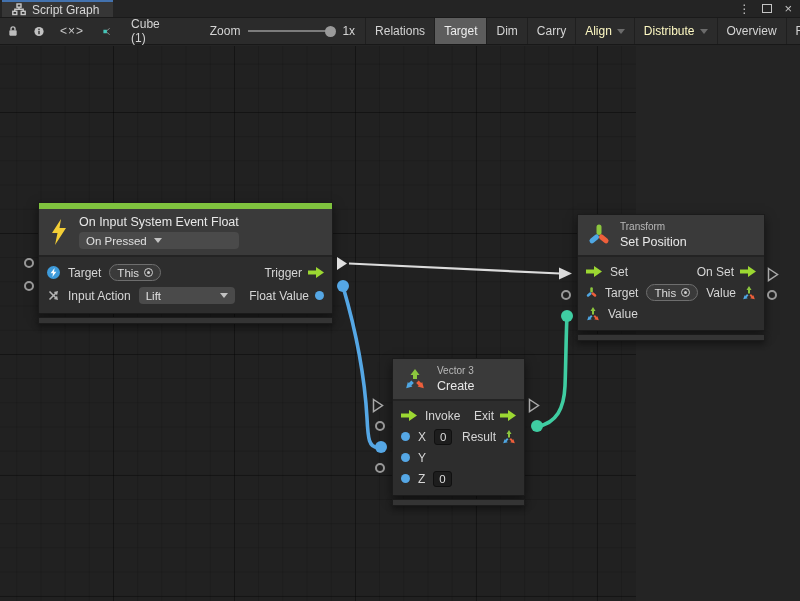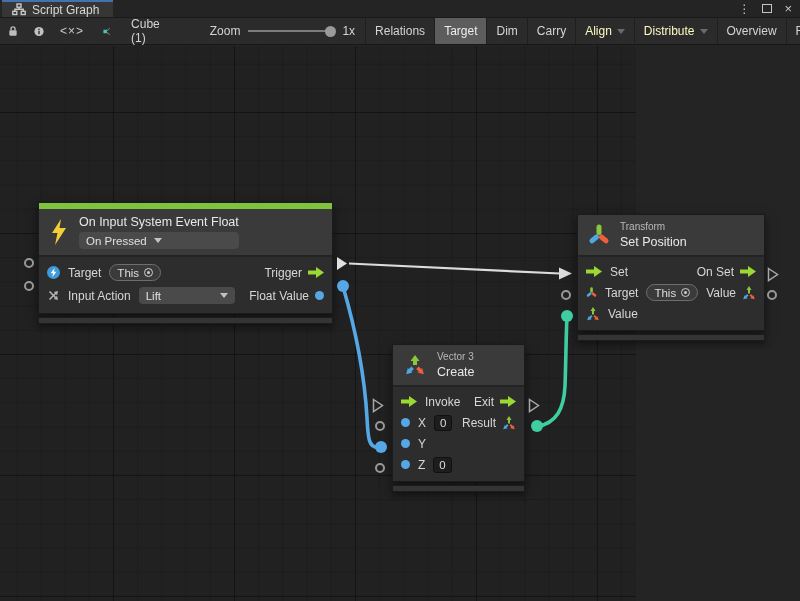--- a/index.html
+++ b/index.html
@@ -289,21 +289,21 @@
               <line x1="8.2" y1="8.7" x2="10.4" y2="10.9" stroke="#ee5f3b" stroke-width="2"></line>
               <polygon points="12.8,13.3 11.4,9.3 8.2,12.3" fill="#ee5f3b"></polygon>
             </svg>
             <span class="lbl">Value</span>
           </div>
         </div>
       </div>
       <div class="node-foot"></div>
     </div>
 
-    <div class="node" style="left:392px; top:298px; width:133px;">
+    <div class="node" style="left:392px; top:312px; width:133px;">
       <div class="node-main">
         <div class="node-header">
           <svg width="24" height="23" viewBox="0 0 24 23">
             <line x1="12" y1="11" x2="12" y2="6" stroke="#8cc63e" stroke-width="4"></line>
             <polygon points="12,1 7.5,7 16.5,7" fill="#8cc63e"></polygon>
             <line x1="9.6" y1="13.8" x2="6.6" y2="16.8" stroke="#4fa7e3" stroke-width="3.4"></line>
             <polygon points="3.2,20.2 9.4,18.6 4.8,14" fill="#4fa7e3"></polygon>
             <line x1="14.4" y1="13.8" x2="17.4" y2="16.8" stroke="#ee5f3b" stroke-width="3.4"></line>
             <polygon points="20.8,20.2 19.2,14 14.6,18.6" fill="#ee5f3b"></polygon>
           </svg>

